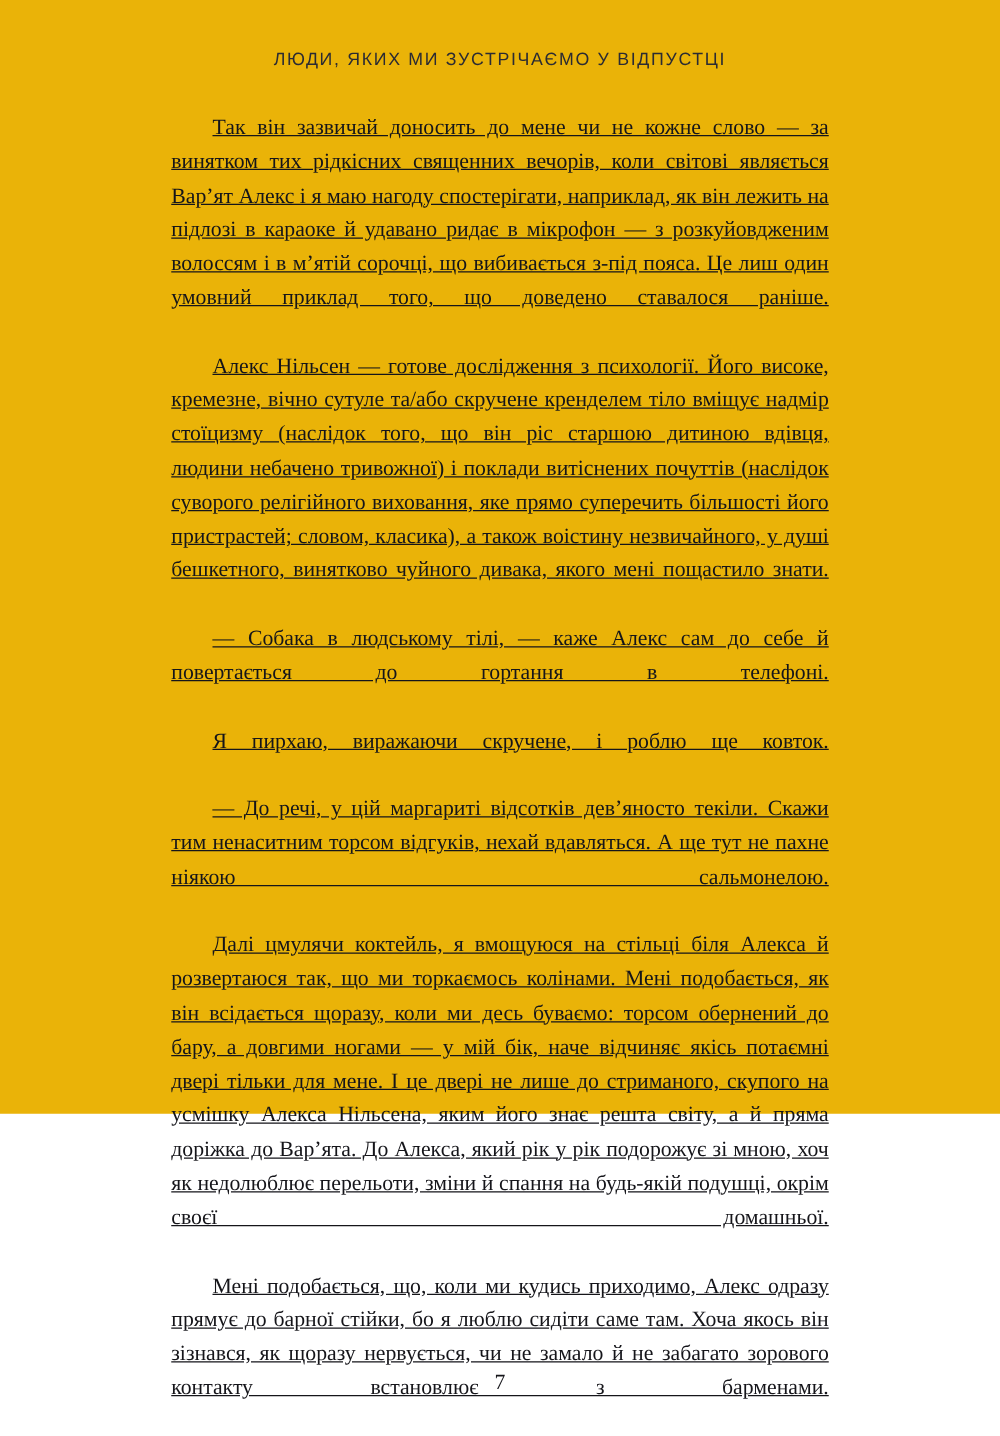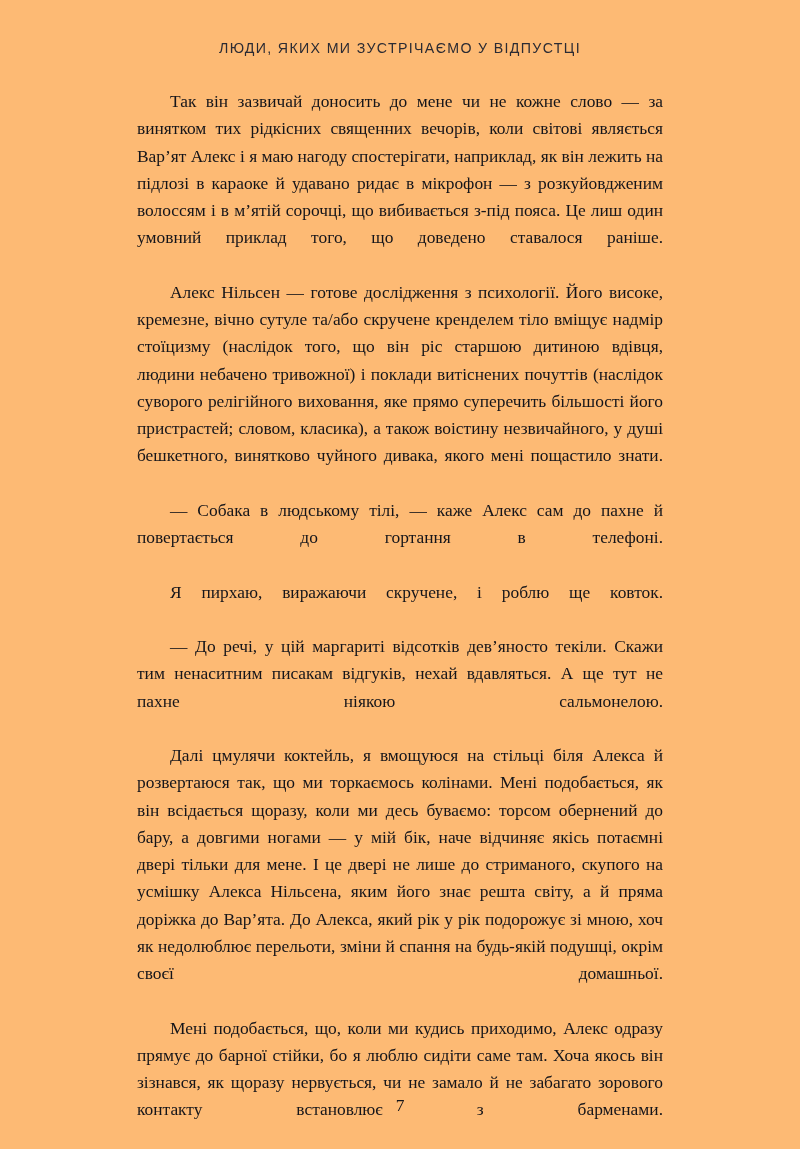--- a/index.html
+++ b/index.html
@@ -14,22 +14,22 @@
     position: relative;
     font-family: "Liberation Serif", "DejaVu Serif", serif;
     color: #1a1a1a;
     overflow: hidden;
   }
 
   .page {
     position: absolute;
     inset: 0;
     width: 800px;
-    height: 1149px;
-    background: #fdba74;
+    height: 891px;
+    background: #eab308;
     box-sizing: border-box;
   }
 
   
   .running-head {
     position: absolute;
     top: 40px;
     left: 0;
     right: 0;
     text-align: center;
@@ -51,20 +51,21 @@
 
   .para {
     margin: 0;
     text-align: justify;
     text-justify: inter-word;
     font-size: 17.4px;
     line-height: 27.25px;
     text-indent: 33px;
     color: #15151a;
     hyphens: manual;
+    text-decoration: underline;
     -webkit-hyphens: manual;
   }
 
   
   .para::after {
     content: "";
     display: inline-block;
     width: 100%;
   }
 
@@ -82,23 +83,23 @@
 </head>
 <body>
 
 <div class="page">
 
   <div class="running-head">ЛЮДИ, ЯКИХ МИ ЗУСТРІЧАЄМО У ВІДПУСТЦІ</div>
 
   <div class="text-block">
     <p class="para">Так він зазвичай доносить до мене чи не кожне слово — за винятком тих рідкісних священних вечорів, коли світові являється Вар’ят Алекс і я маю нагоду спостерігати, наприклад, як він лежить на підлозі в караоке й удавано ридає в мікрофон — з розкуйовдженим волоссям і в м’ятій сорочці, що вибивається з-під пояса. Це лиш один умовний приклад того, що доведено ставалося раніше.</p>
     <p class="para">Алекс Нільсен — готове дослідження з психології. Його високе, кремезне, вічно сутуле та/або скручене кренделем тіло вміщує надмір стоїцизму (наслідок того, що він ріс старшою дитиною вдівця, людини небачено тривожної) і поклади витіснених почуттів (наслідок суворого релігійного виховання, яке прямо суперечить більшості його пристрастей; словом, класика), а також воістину незвичайного, у душі бешкетного, винятково чуйного дивака, якого мені пощастило знати.</p>
-    <p class="para">— Собака в людському тілі, — каже Алекс сам до пахне й повертається до гортання в телефоні.</p>
+    <p class="para">— Собака в людському тілі, — каже Алекс сам до себе й повертається до гортання в телефоні.</p>
     <p class="para">Я пирхаю, виражаючи скручене, і роблю ще ковток.</p>
-    <p class="para">— До речі, у цій маргариті відсотків дев’яносто текіли. Скажи тим ненаситним писакам відгуків, нехай вдавляться. А ще тут не пахне ніякою сальмонелою.</p>
+    <p class="para">— До речі, у цій маргариті відсотків дев’яносто текіли. Скажи тим ненаситним торсом відгуків, нехай вдавляться. А ще тут не пахне ніякою сальмонелою.</p>
     <p class="para">Далі цмулячи коктейль, я вмощуюся на стільці біля Алекса й розвертаюся так, що ми торкаємось колінами. Мені подобається, як він всідається щоразу, коли ми десь буваємо: торсом обернений до бару, а довгими ногами — у мій бік, наче відчиняє якісь потаємні двері тільки для мене. І це двері не лише до стриманого, скупого на усмішку Алекса Нільсена, яким його знає решта світу, а й пряма доріжка до Вар’ята. До Алекса, який рік у рік подорожує зі мною, хоч як недолюблює перельоти, зміни й спання на будь-якій подушці, окрім своєї домашньої.</p>
     <p class="para">Мені подобається, що, коли ми кудись приходимо, Алекс одразу прямує до барної стійки, бо я люблю сидіти саме там. Хоча якось він зізнався, як щоразу нервується, чи не замало й не забагато зорового контакту встановлює з барменами.</p>
 
   </div>
 
   <div class="folio">7</div>
 
 </div>
 
 </body></html>

